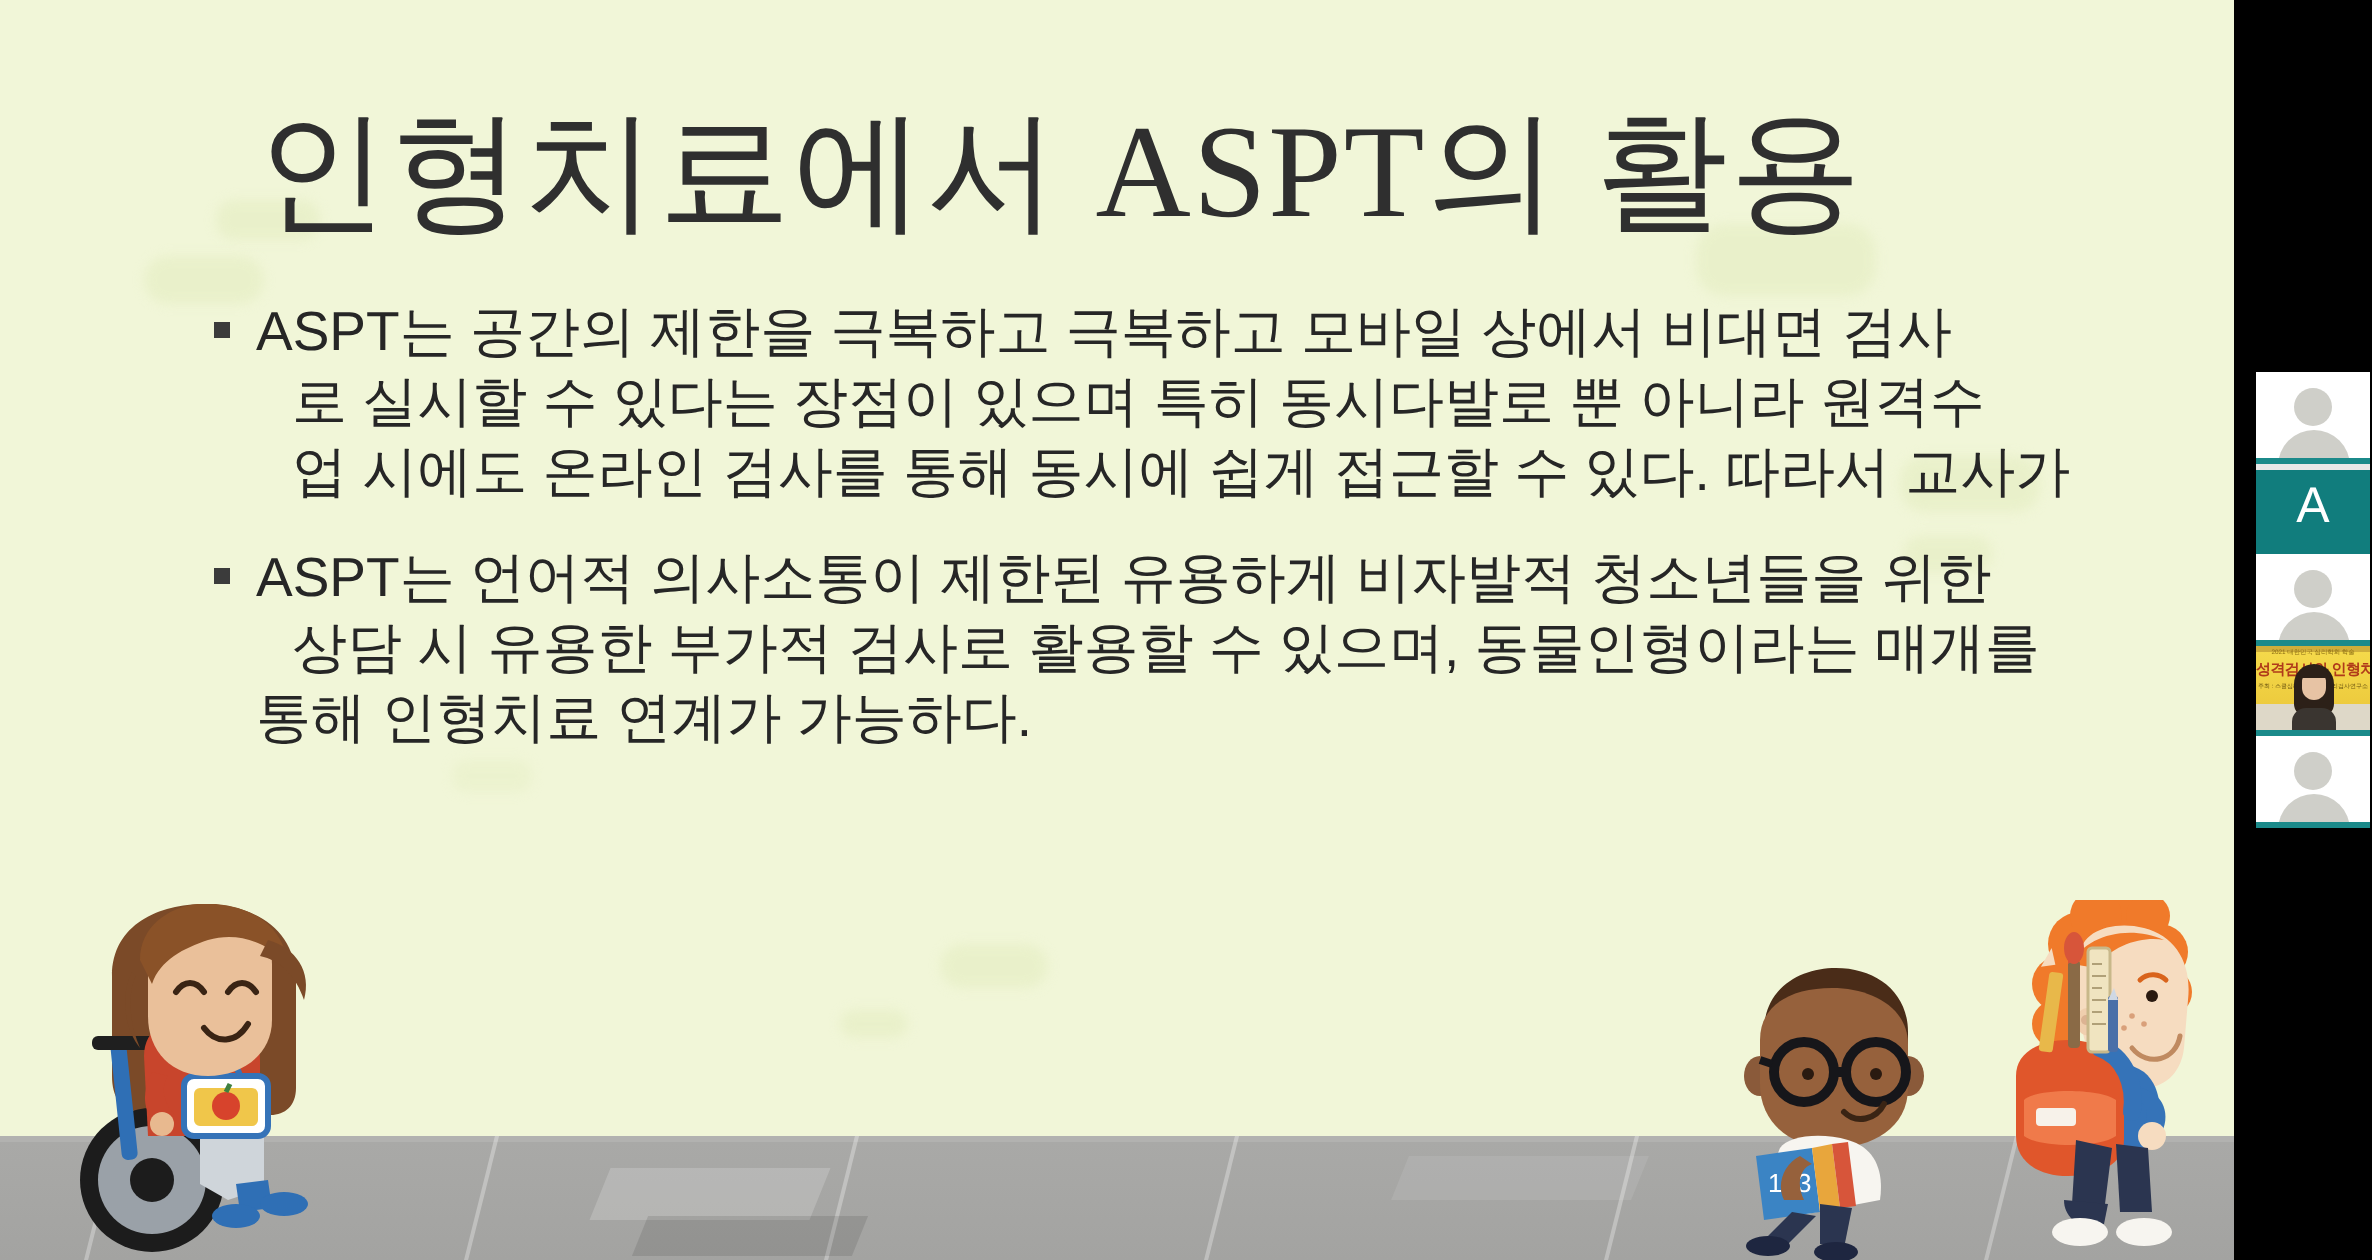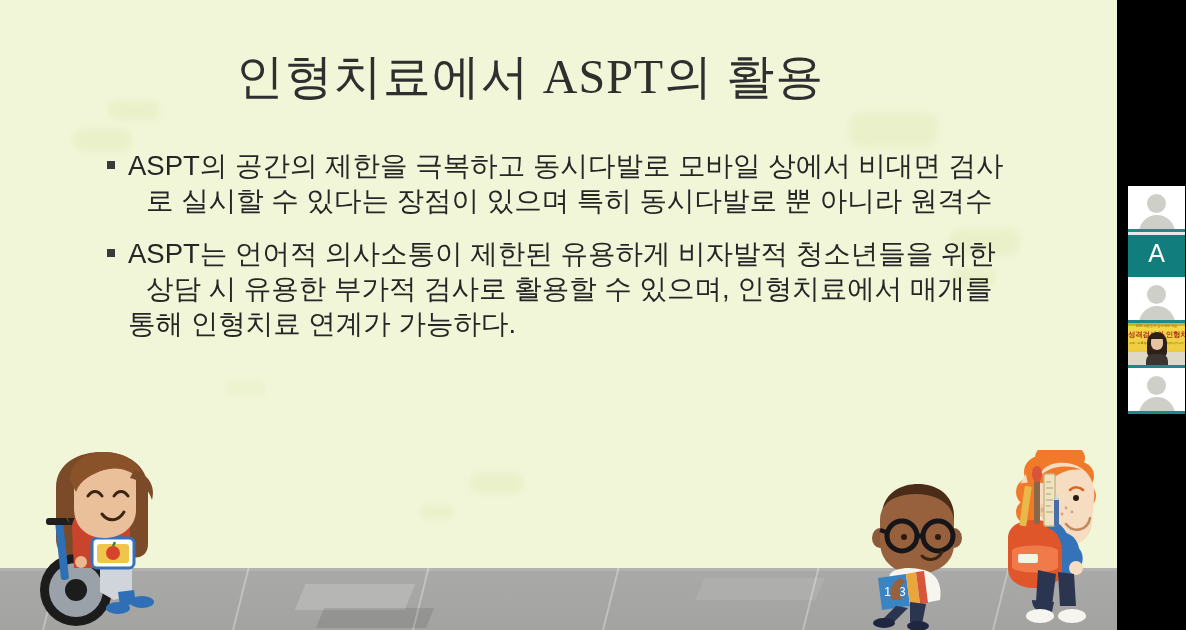--- a/index.html
+++ b/index.html
@@ -76,21 +76,21 @@
   }
 
   
   #slide-title {
     position: absolute;
     left: 0;
     top: 52px;
     width: 1060px;
     text-align: center;
     font-family: "Liberation Serif", serif;
-    font-size: 48px;
+    font-size: 66px;
     line-height: 1.05;
     color: #2f2f2f;
     letter-spacing: 1px;
     white-space: nowrap;
   }
 
   
   #body-text {
     position: absolute;
     left: 104px;
@@ -300,30 +300,31 @@
     <div class="blob b7"></div>
     <div class="blob b8"></div>
 
     <div id="slide-title">인형치료에서 ASPT의 활용</div>
 
     <div id="body-text">
 
       <div class="bullet-block">
         <span class="bullet-mark"></span>
         <div class="bullet-lines">
-          <div class="bline">ASPT의 공간의 제한을 극복하고 동시다발로 모바일 상에서 비대면 검사</div>
+          <div class="bline">ASPT는 공간의 제한을 극복하고 극복하고 모바일 상에서 비대면 검사</div>
           <div class="bline indent">로 실시할 수 있다는 장점이 있으며 특히 동시다발로 뿐 아니라 원격수</div>
+          <div class="bline indent">업 시에도 온라인 검사를 통해 동시에 쉽게 접근할 수 있다. 따라서 교사가</div>
         </div>
       </div>
 
       <div class="bullet-block">
         <span class="bullet-mark"></span>
         <div class="bullet-lines">
           <div class="bline">ASPT는 언어적 의사소통이 제한된 유용하게 비자발적 청소년들을 위한</div>
-          <div class="bline indent">상담 시 유용한 부가적 검사로 활용할 수 있으며, 인형치료에서 매개를</div>
+          <div class="bline indent">상담 시 유용한 부가적 검사로 활용할 수 있으며, 동물인형이라는 매개를</div>
           <div class="bline">통해 인형치료 연계가 가능하다.</div>
         </div>
       </div>
 
     </div>
 
     <div id="floor">
       <div class="tile-line" style="left:60px;  transform: rotate(14deg);"></div>
       <div class="tile-line" style="left:250px; transform: rotate(14deg);"></div>
       <div class="tile-line" style="left:430px; transform: rotate(14deg);"></div>

